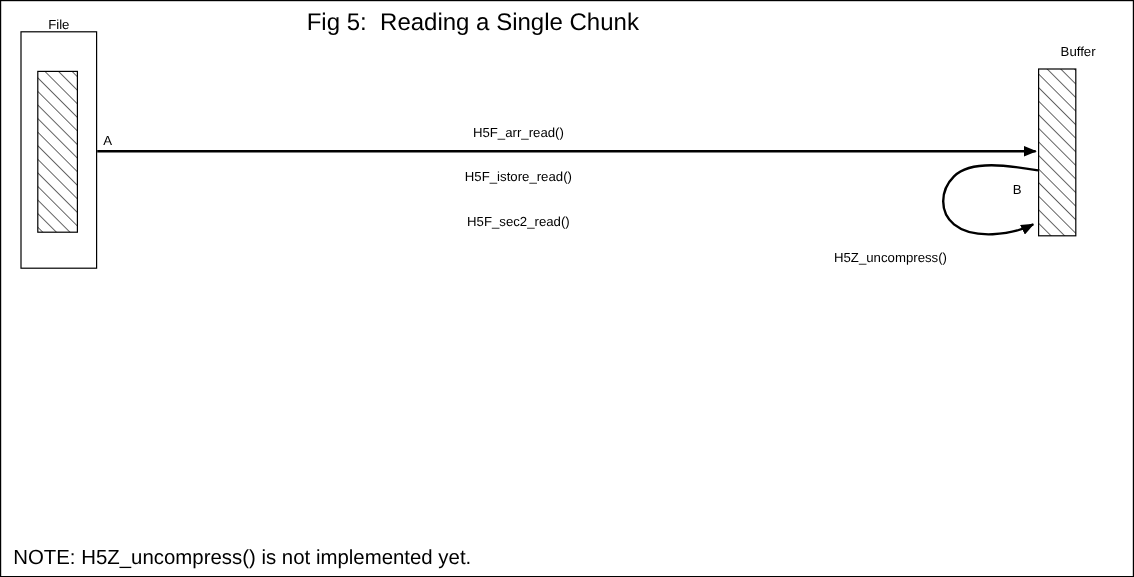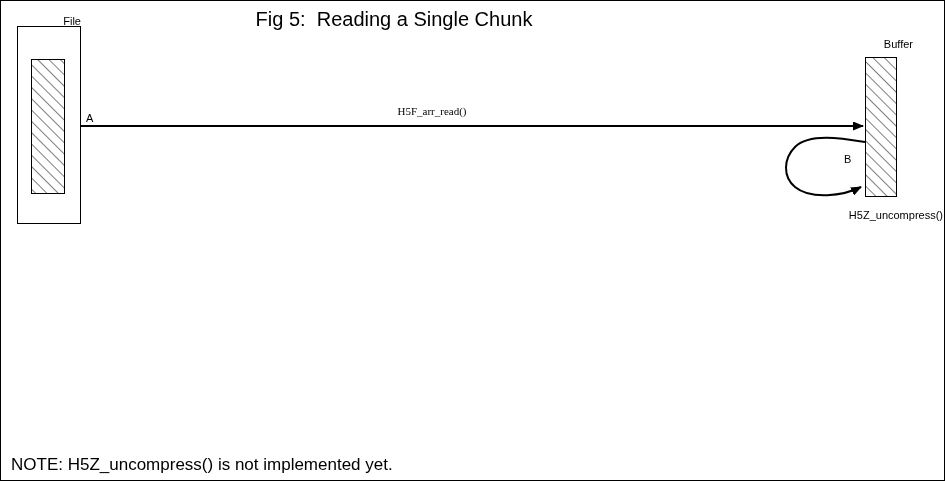--- a/index.html
+++ b/index.html
@@ -37,21 +37,21 @@
     left: 0;
     top: 8px;
     width: 786px;
     text-align: center;
     font-size: 20px;
   }
   #file-label {
     left: 16px;
     top: 15px;
     width: 64px;
-    text-align: right;
+    text-align: center;
     font-size: 11px;
   }
   #buffer-label {
     left: 848px;
     top: 38px;
     width: 64px;
     text-align: right;
     font-size: 11px;
   }
   #point-a {
@@ -61,30 +61,29 @@
   }
   #point-b {
     left: 843px;
     top: 153px;
     font-size: 11px;
   }
   #uncompress-label {
     left: 694px;
     top: 209px;
     width: 248px;
-    text-align: right;
+    text-align: left;
     font-size: 11px;
   }
   #callstack {
     left: 295px;
     top: 81px;
     width: 272px;
     text-align: center;
     font-size: 11px;
-    font-family: Liberation Serif, serif;
   }
   #callstack .fn {
     display: block;
     height: 15px;
     line-height: 15px;
   }
   #note {
     left: 10px;
     top: 455px;
     font-size: 17px;
@@ -124,19 +123,21 @@
   <div class="lbl" id="file-label">File</div>
 
   <div class="lbl" id="buffer-label">Buffer</div>
 
   <div class="lbl" id="point-a">A</div>
 
   <div class="lbl" id="point-b">B</div>
 
   <div class="lbl" id="callstack">
     <span class="fn">H5F_arr_read()</span>
+    <span class="fn">H5F_istore_read()</span>
+    <span class="fn">H5F_sec2_read()</span>
   </div>
 
   <div class="lbl" id="uncompress-label">H5Z_uncompress()</div>
 
   <div class="lbl" id="note">NOTE: H5Z_uncompress() is not implemented yet.</div>
 
 </div>
 
 </body></html>

